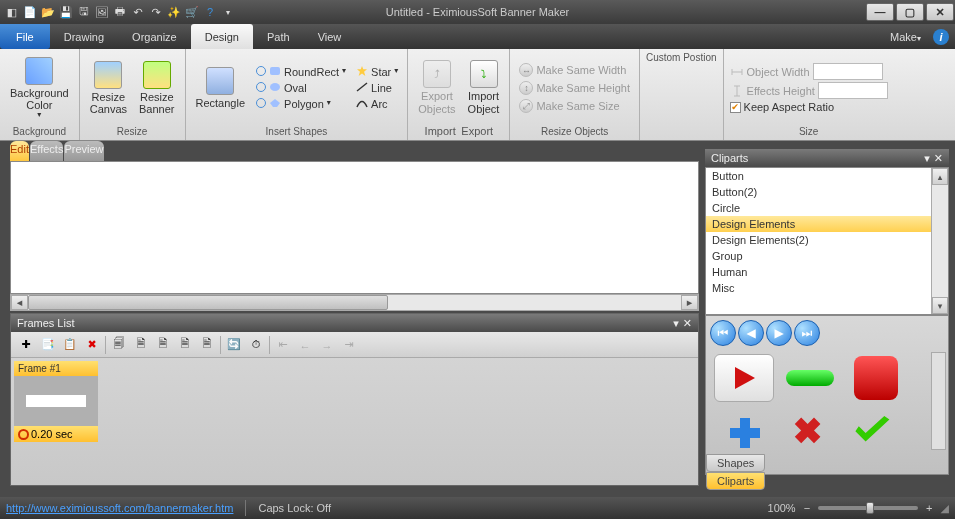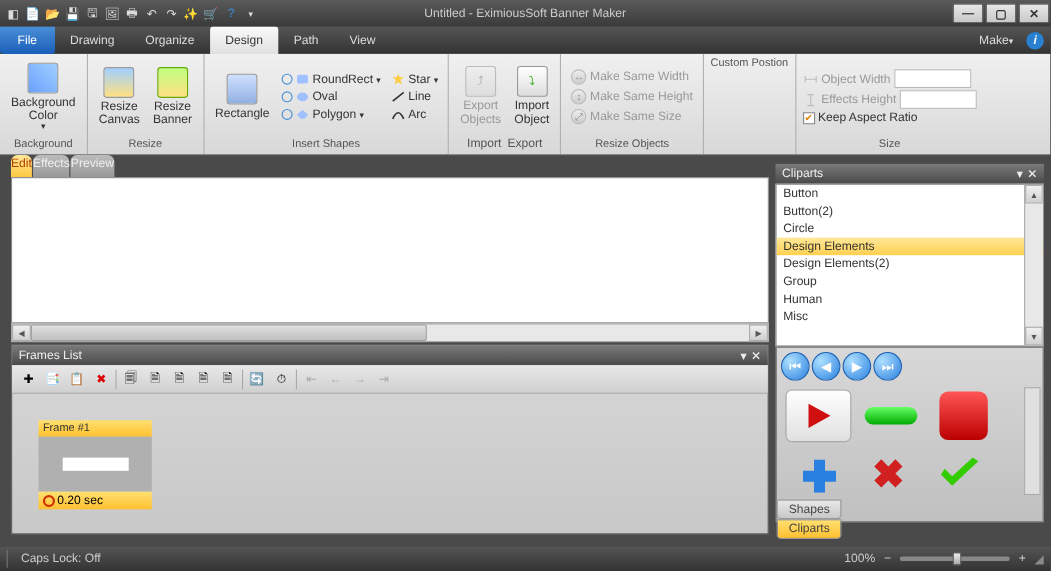--- a/index.html
+++ b/index.html
@@ -22,21 +22,21 @@
 
 .ribbon { height: 92px; background: linear-gradient(#f0f0f0,#d8d8d8); display: flex; border-bottom: 1px solid #888; }
 .rgroup { border-right: 1px solid #b0b0b0; padding: 2px 6px; display: flex; flex-direction: column; }
 .rgroup .body { flex: 1; display: flex; align-items: center; gap: 4px; }
 .rgroup .glabel { text-align: center; color: #555; font-size: 10px; padding: 1px 0; }
 .bigbtn { display: flex; flex-direction: column; align-items: center; padding: 2px 4px; color: #333; line-height: 1.1; text-align: center; }
 .bigbtn.disabled { color: #999; }
 .bigico { width: 28px; height: 28px; border: 1px solid #999; background: linear-gradient(#fff,#ddd); border-radius: 3px; margin-bottom: 2px; display:flex;align-items:center;justify-content:center; }
 .bigico.gray { border-color:#bbb; background:linear-gradient(#eee,#ddd); }
 .shapecol { display: flex; flex-direction: column; gap: 2px; }
-.srow { display: flex; align-items: center; gap: 3px; color: #333; padding: 1px 3px; }
+.srow { display: flex; gap: 3px; color: #333; padding: 1px 3px; }
 .srow .dot { width: 10px; height: 10px; border: 1px solid #4a8fd8; border-radius: 50%; }
 .srow .shpico { width: 12px; height: 10px; }
 .resizerow { display: flex; align-items: center; gap: 3px; color: #999; padding: 1px 3px; }
 .resizerow .ico { width:14px;height:14px;border:1px solid #bbb;border-radius:50%;background:linear-gradient(#eee,#ccc);display:flex;align-items:center;justify-content:center;font-size:9px;color:#888; }
 .poscol { display:flex;flex-direction:column;gap:2px; }
 .posrow { display:flex;align-items:center;gap:3px;color:#999; }
 .posrow .numbox { width:70px;height:17px;background:#fff;border:1px solid #bbb; }
 .chk { width:11px;height:11px;border:1px solid #888;background:#fff;display:flex;align-items:center;justify-content:center;font-size:9px;color:#e08000; }
 
 .workarea { position:absolute; top:141px; left:10px; right:256px; bottom:33px; }
@@ -49,21 +49,21 @@
 .hscroll .btn { width:17px;background:linear-gradient(#f0f0f0,#d0d0d0);border:1px solid #aaa;display:flex;align-items:center;justify-content:center;color:#555; }
 .hscroll .track { flex:1; position:relative; }
 .hscroll .thumb { position:absolute;left:0;width:360px;height:100%;background:linear-gradient(#e0e0e0,#c0c0c0);border:1px solid #999;border-radius:2px; }
 
 .frames { position:absolute; left:10px; right:256px; top:313px; bottom:33px; border:1px solid #666; background:linear-gradient(#d8d8d8,#c8c8c8); }
 .frames .hdr { height:18px; background:linear-gradient(#7a7a7a,#4a4a4a); color:#eee; padding:2px 6px; display:flex; align-items:center; }
 .frames .hdr .r { margin-left:auto; display:flex; gap:4px; }
 .ftoolbar { height:26px; display:flex; align-items:center; gap:4px; padding:0 6px; border-bottom:1px solid #aaa; background:linear-gradient(#e8e8e8,#d0d0d0); }
 .ftoolbar span { width:18px; height:18px; display:flex;align-items:center;justify-content:center; }
 .ftoolbar .sep { width:1px;height:18px;background:#aaa; }
-.frame { margin:24px; width:103px; }
+.frame { margin:3px; width:84px; }
 .frame .fhdr { background:linear-gradient(#ffe070,#ffc030); padding:2px 4px; font-size:10px; color:#333; }
 .frame .fbody { height:50px; background:#b0b0b0; display:flex;align-items:center;justify-content:center; }
 .frame .fbody .inner { width:60px;height:12px;background:#fff; }
 .frame .ffoot { background:linear-gradient(#ffe070,#ffc030); padding:2px 4px; font-size:10px; display:flex;align-items:center;gap:2px; }
 .frame .ffoot .clk { width:11px;height:11px;border:2px solid #d03000;border-radius:50%;position:relative; }
 
 .cliparts { position:absolute; right:6px; top:149px; width:244px; bottom:33px; }
 .cliparts .hdr { height:18px; background:linear-gradient(#7a7a7a,#4a4a4a); color:#eee; padding:2px 6px; display:flex;align-items:center; }
 .cliparts .hdr .r { margin-left:auto;display:flex;gap:4px; }
 .clist { background:#fff; border:1px solid #888; height:148px; overflow:hidden; position:relative; }
@@ -423,20 +423,21 @@
     </div>
     <div class="cvsb"></div>
     <div class="bottomtabs">
       <div class="btab">Shapes</div>
       <div class="btab active">Cliparts</div>
     </div>
   </div>
 </div>
 
 <div class="statusbar">
+  <a>http://www.eximioussoft.com/bannermaker.htm</a>
   <span class="sep2"></span>
   <span>Caps Lock: Off</span>
   <div class="right">
     <span>100%</span>
     <span>−</span>
     <div class="slider">
         <div class="knob"></div>
       </div>
     <span>+</span>
     <span style="color:#888;">◢</span>

